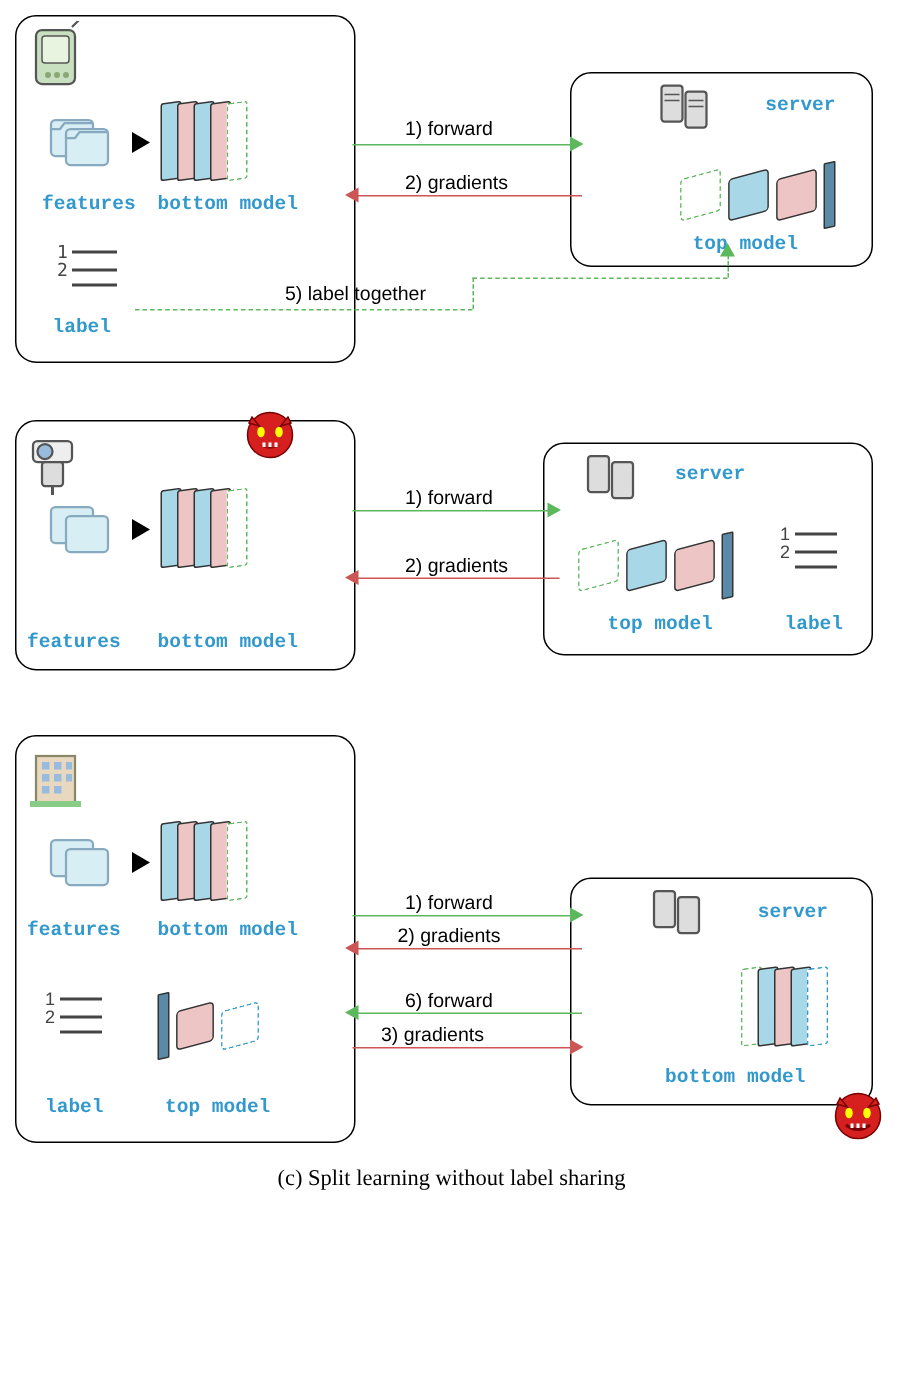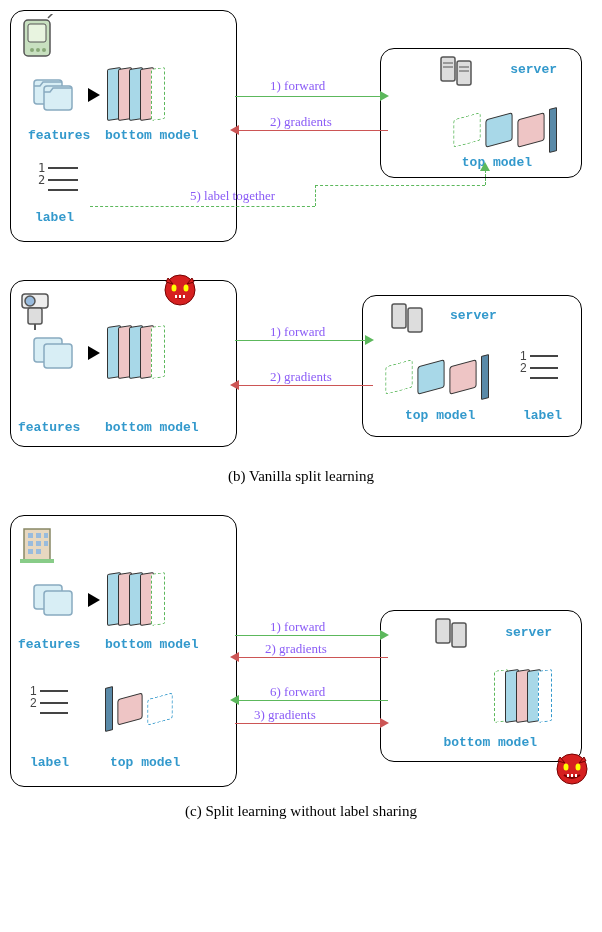--- a/index.html
+++ b/index.html
@@ -70,23 +70,23 @@
   }
   .label {
     position: absolute;
     font-family: "Courier New", monospace;
     font-size: 13px;
     color: #3399cc;
     font-weight: bold;
   }
   .arrow-label {
     position: absolute;
-    font-family: Liberation Serif, serif;
+    font-family: Liberation Sans, sans-serif;
     font-size: 13px;
-    color: #8b5cf6;
+    color: #000000;
   }
   
   
   .device-icon {
     position: absolute;
     width: 40px;
     height: 48px;
     left: 8px;
     top: 4px;
   }
@@ -379,21 +379,20 @@
     <div class="label" style="left:513px; top:128px;">label</div>
 
     <div class="arrow-line arrow-solid-green" style="left:225px; top:60px; width:135px;"></div>
     <div class="arrow-head green-right" style="left:355px; top:55px;"></div>
     <div class="arrow-label" style="left:260px; top:44px;">1) forward</div>
 
     <div class="arrow-line arrow-solid-red" style="left:228px; top:105px; width:135px;"></div>
     <div class="arrow-head red-left" style="left:220px; top:100px;"></div>
     <div class="arrow-label" style="left:260px; top:89px;">2) gradients</div>
   </div>
-  <div class="caption">(b) Vanilla split learning</div>
 </div>
 
 <div class="diagram-container">
   <div class="diagram diagram-c">
     <div class="box client-box-c"></div>
     <div class="box server-box-c"></div>
 
     <div class="device-icon">
       <svg viewBox="0 0 40 48">
         <rect x="6" y="10" width="26" height="32" fill="#e8d8c0" stroke="#886" stroke-width="1.5"></rect>

